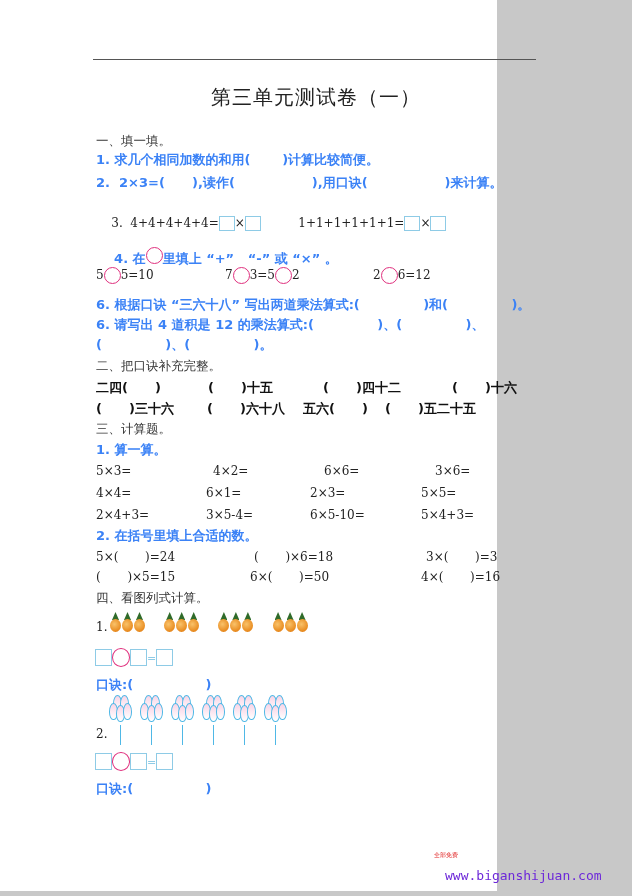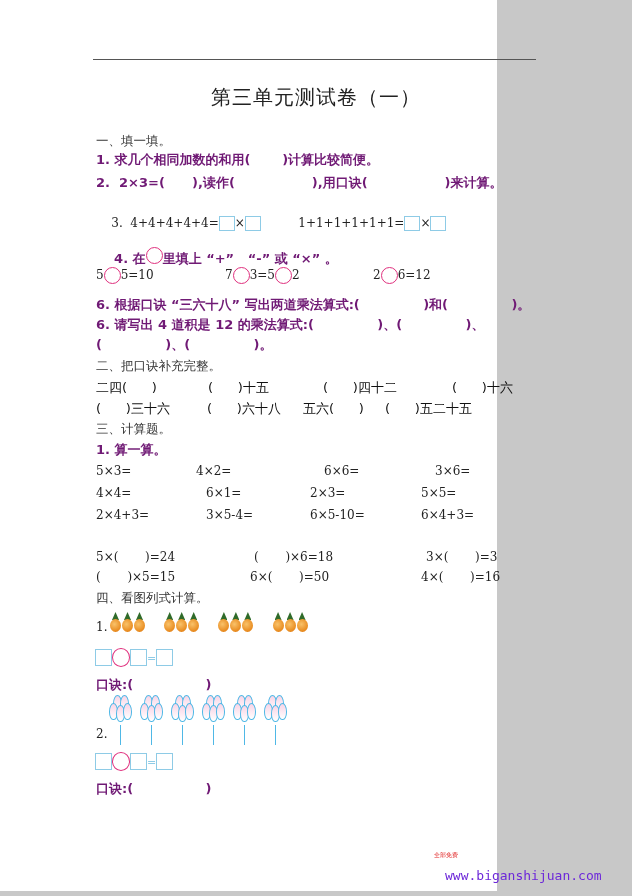--- a/index.html
+++ b/index.html
@@ -4,24 +4,24 @@
 <style>
   html,body{margin:0;padding:0;}
   body{width:632px;height:896px;background:#c8c8c8;position:relative;overflow:hidden;
        font-family:"DejaVu Serif","Liberation Serif",serif;color:#1a1a1a;}
   .page{position:absolute;left:0;top:0;width:497px;height:891px;background:#fff;}
   .rule{position:absolute;left:93px;top:59px;width:443px;height:1px;background:#555;}
   .title{position:absolute;left:0;width:632px;top:84px;text-align:center;font-size:20px;
          font-family:"DejaVu Serif","Liberation Serif",serif;color:#222;letter-spacing:1px;}
   .ln{position:absolute;left:96px;white-space:pre;font-size:13px;line-height:16px;}
   .sec{font-family:"DejaVu Serif","Liberation Serif",serif;color:#333;font-size:12.5px;}
-  .bold{font-family:"DejaVu Sans","Liberation Sans",sans-serif;font-weight:bold;font-size:13px;color:#701a75;}
+  .bold{font-family:"DejaVu Sans","Liberation Sans",sans-serif;font-weight:bold;font-size:13px;color:#3b82f6;}
   .serif{font-family:"DejaVu Serif","Liberation Serif",serif;font-size:12px;color:#222;}
   .cell{position:absolute;white-space:pre;font-family:"DejaVu Serif","Liberation Serif",serif;font-size:12px;color:#222;}
-  .cellb{position:absolute;white-space:pre;font-family:"DejaVu Sans","Liberation Sans",sans-serif;font-weight:normal;font-size:13px;color:#111;}
+  .cellb{position:absolute;white-space:pre;font-family:"DejaVu Sans","Liberation Sans",sans-serif;font-weight:bold;font-size:13px;color:#111;}
   .box{display:inline-block;width:16px;height:15px;border:1px solid #8ecbe6;vertical-align:middle;box-sizing:border-box;}
   .circ{display:inline-block;width:17px;height:17px;border:1.5px solid #e0307e;border-radius:50%;vertical-align:middle;box-sizing:border-box;}
   .abs{position:absolute;}
   .eq{color:#8ecbe6;font-size:11px;}
   .fruit{display:inline-block;width:12px;height:20px;margin-right:0px;position:relative;}
   .fruit .body{position:absolute;left:1px;top:7px;width:11px;height:13px;border-radius:50%;
                background:radial-gradient(circle at 40% 40%,#f9c26a,#e88a1e 70%,#c96a10);}
   .fruit .leaf{position:absolute;left:3px;top:0;width:7px;height:8px;background:#2f6b2a;
                clip-path:polygon(50% 0,100% 100%,0 100%);}
   .balloon-group{display:inline-block;width:26px;height:50px;position:relative;margin-right:5px;}
@@ -70,32 +70,33 @@
   <div class="cellb" style="top:379px;left:452px">(      )十六</div>
   <div class="cellb" style="top:400px;left:96px">(      )三十六</div>
   <div class="cellb" style="top:400px;left:207px">(      )六十八</div>
   <div class="cellb" style="top:400px;left:303px">五六(      )</div>
   <div class="cellb" style="top:400px;left:385px">(      )五二十五</div>
 
   <div class="ln sec" style="top:421px">三、计算题。</div>
   <div class="ln bold" style="top:442px">1. 算一算。</div>
 
   <div class="cell" style="top:464px;left:96px">5×3=</div>
-  <div class="cell" style="top:464px;left:196px">4×2=</div>
+  <div class="cell" style="top:464px;left:213px">4×2=</div>
   <div class="cell" style="top:464px;left:324px">6×6=</div>
   <div class="cell" style="top:464px;left:435px">3×6=</div>
   <div class="cell" style="top:486px;left:96px">4×4=</div>
   <div class="cell" style="top:486px;left:206px">6×1=</div>
   <div class="cell" style="top:486px;left:310px">2×3=</div>
   <div class="cell" style="top:486px;left:421px">5×5=</div>
   <div class="cell" style="top:508px;left:96px">2×4+3=</div>
   <div class="cell" style="top:508px;left:206px">3×5-4=</div>
   <div class="cell" style="top:508px;left:310px">6×5-10=</div>
-  <div class="cell" style="top:508px;left:421px">6×4+3=</div>
+  <div class="cell" style="top:508px;left:421px">5×4+3=</div>
 
+  <div class="ln bold" style="top:528px">2. 在括号里填上合适的数。</div>
   <div class="cell" style="top:550px;left:96px">5×(       )=24</div>
   <div class="cell" style="top:550px;left:254px">(       )×6=18</div>
   <div class="cell" style="top:550px;left:426px">3×(       )=3</div>
   <div class="cell" style="top:570px;left:96px">(       )×5=15</div>
   <div class="cell" style="top:570px;left:250px">6×(       )=50</div>
   <div class="cell" style="top:570px;left:421px">4×(       )=16</div>
 
   <div class="ln sec" style="top:590px">四、看图列式计算。</div>
   <div class="cell" style="top:620px;left:96px">1.</div>
   <div class="abs" style="top:612px;left:109px">

